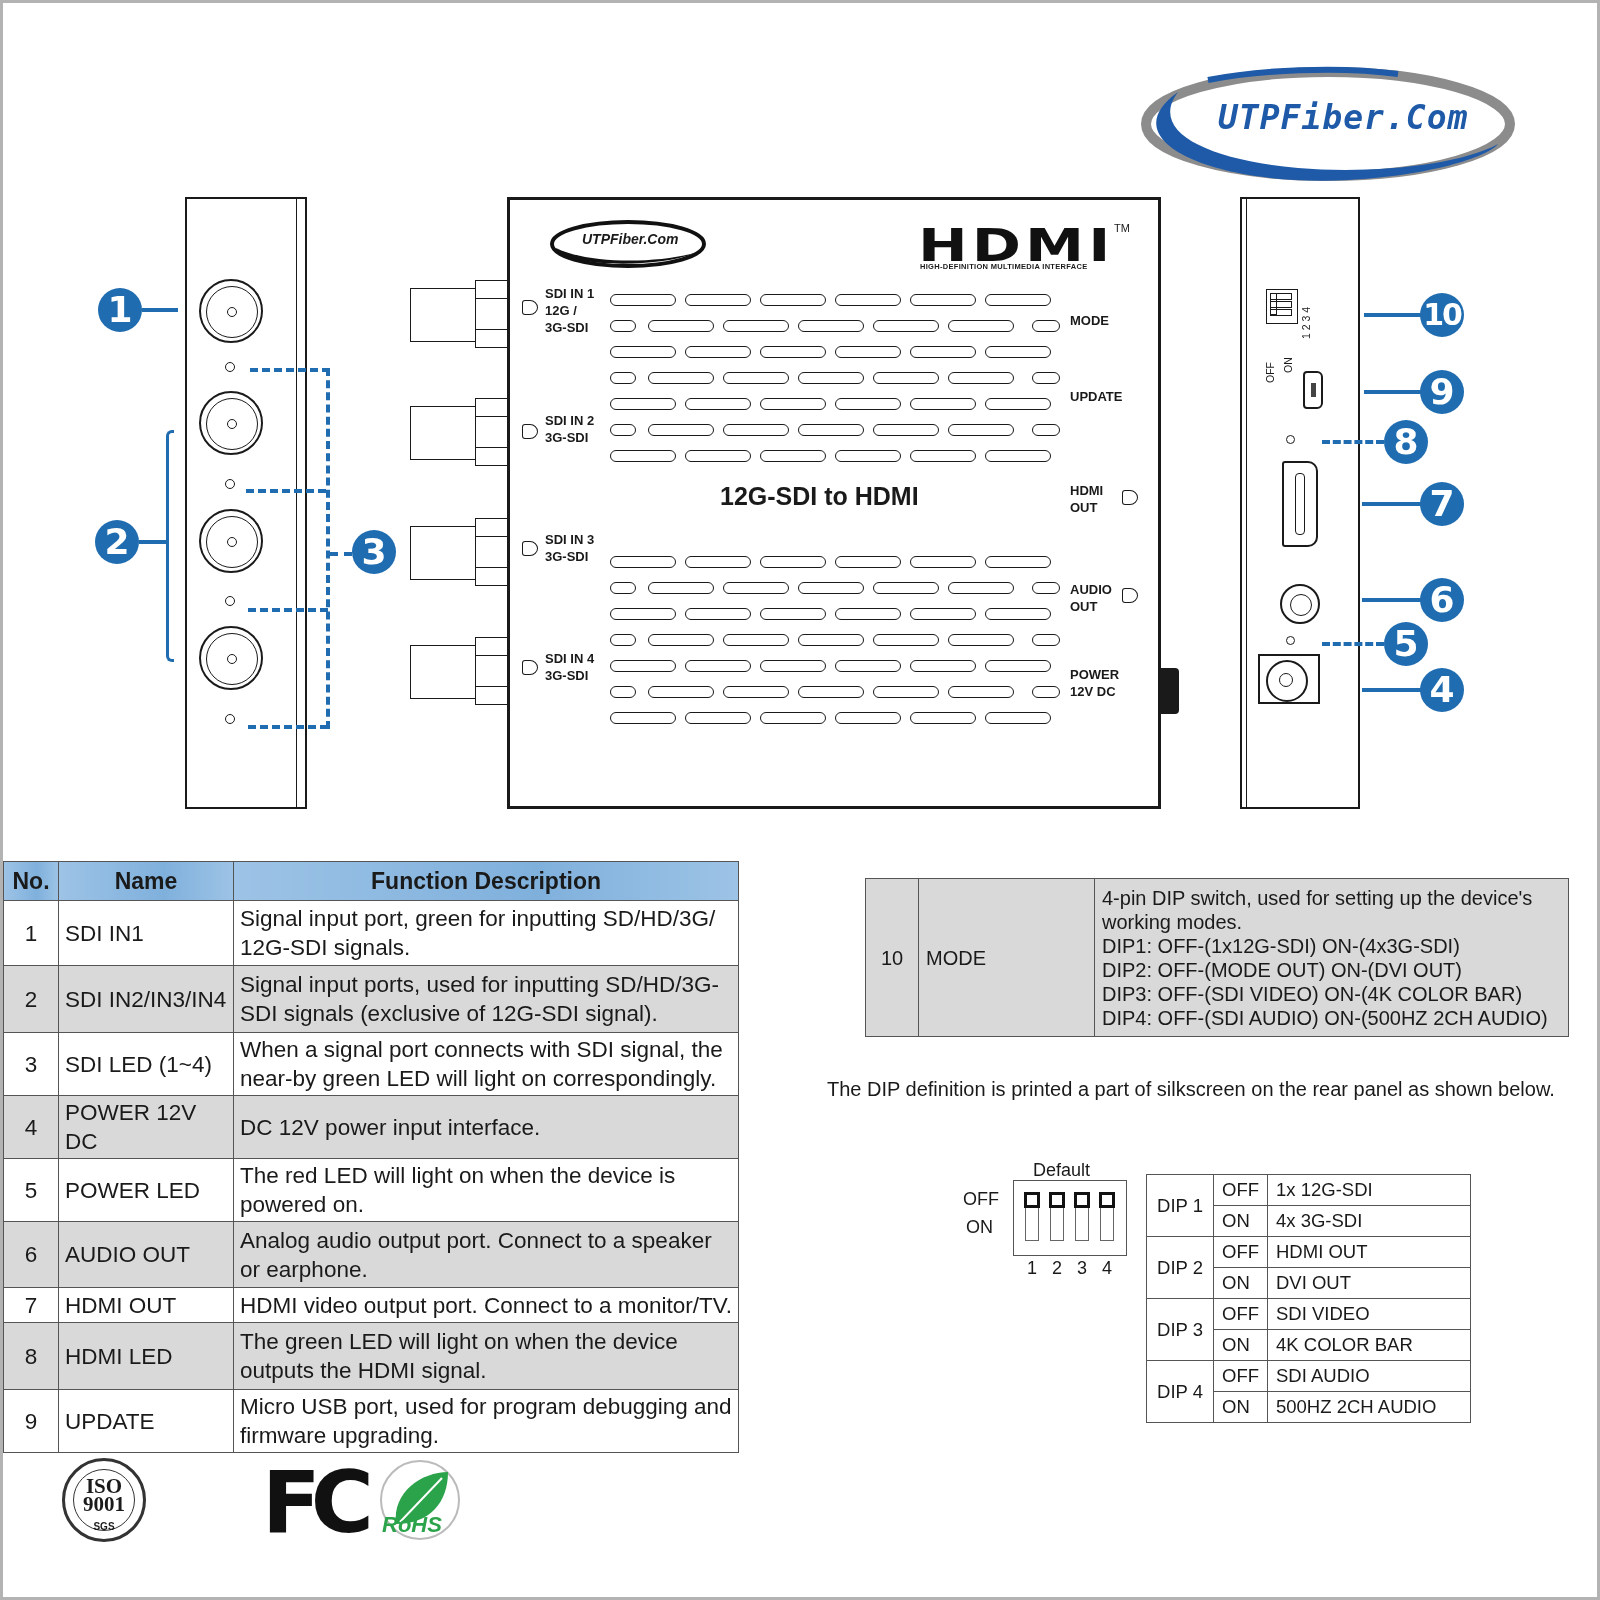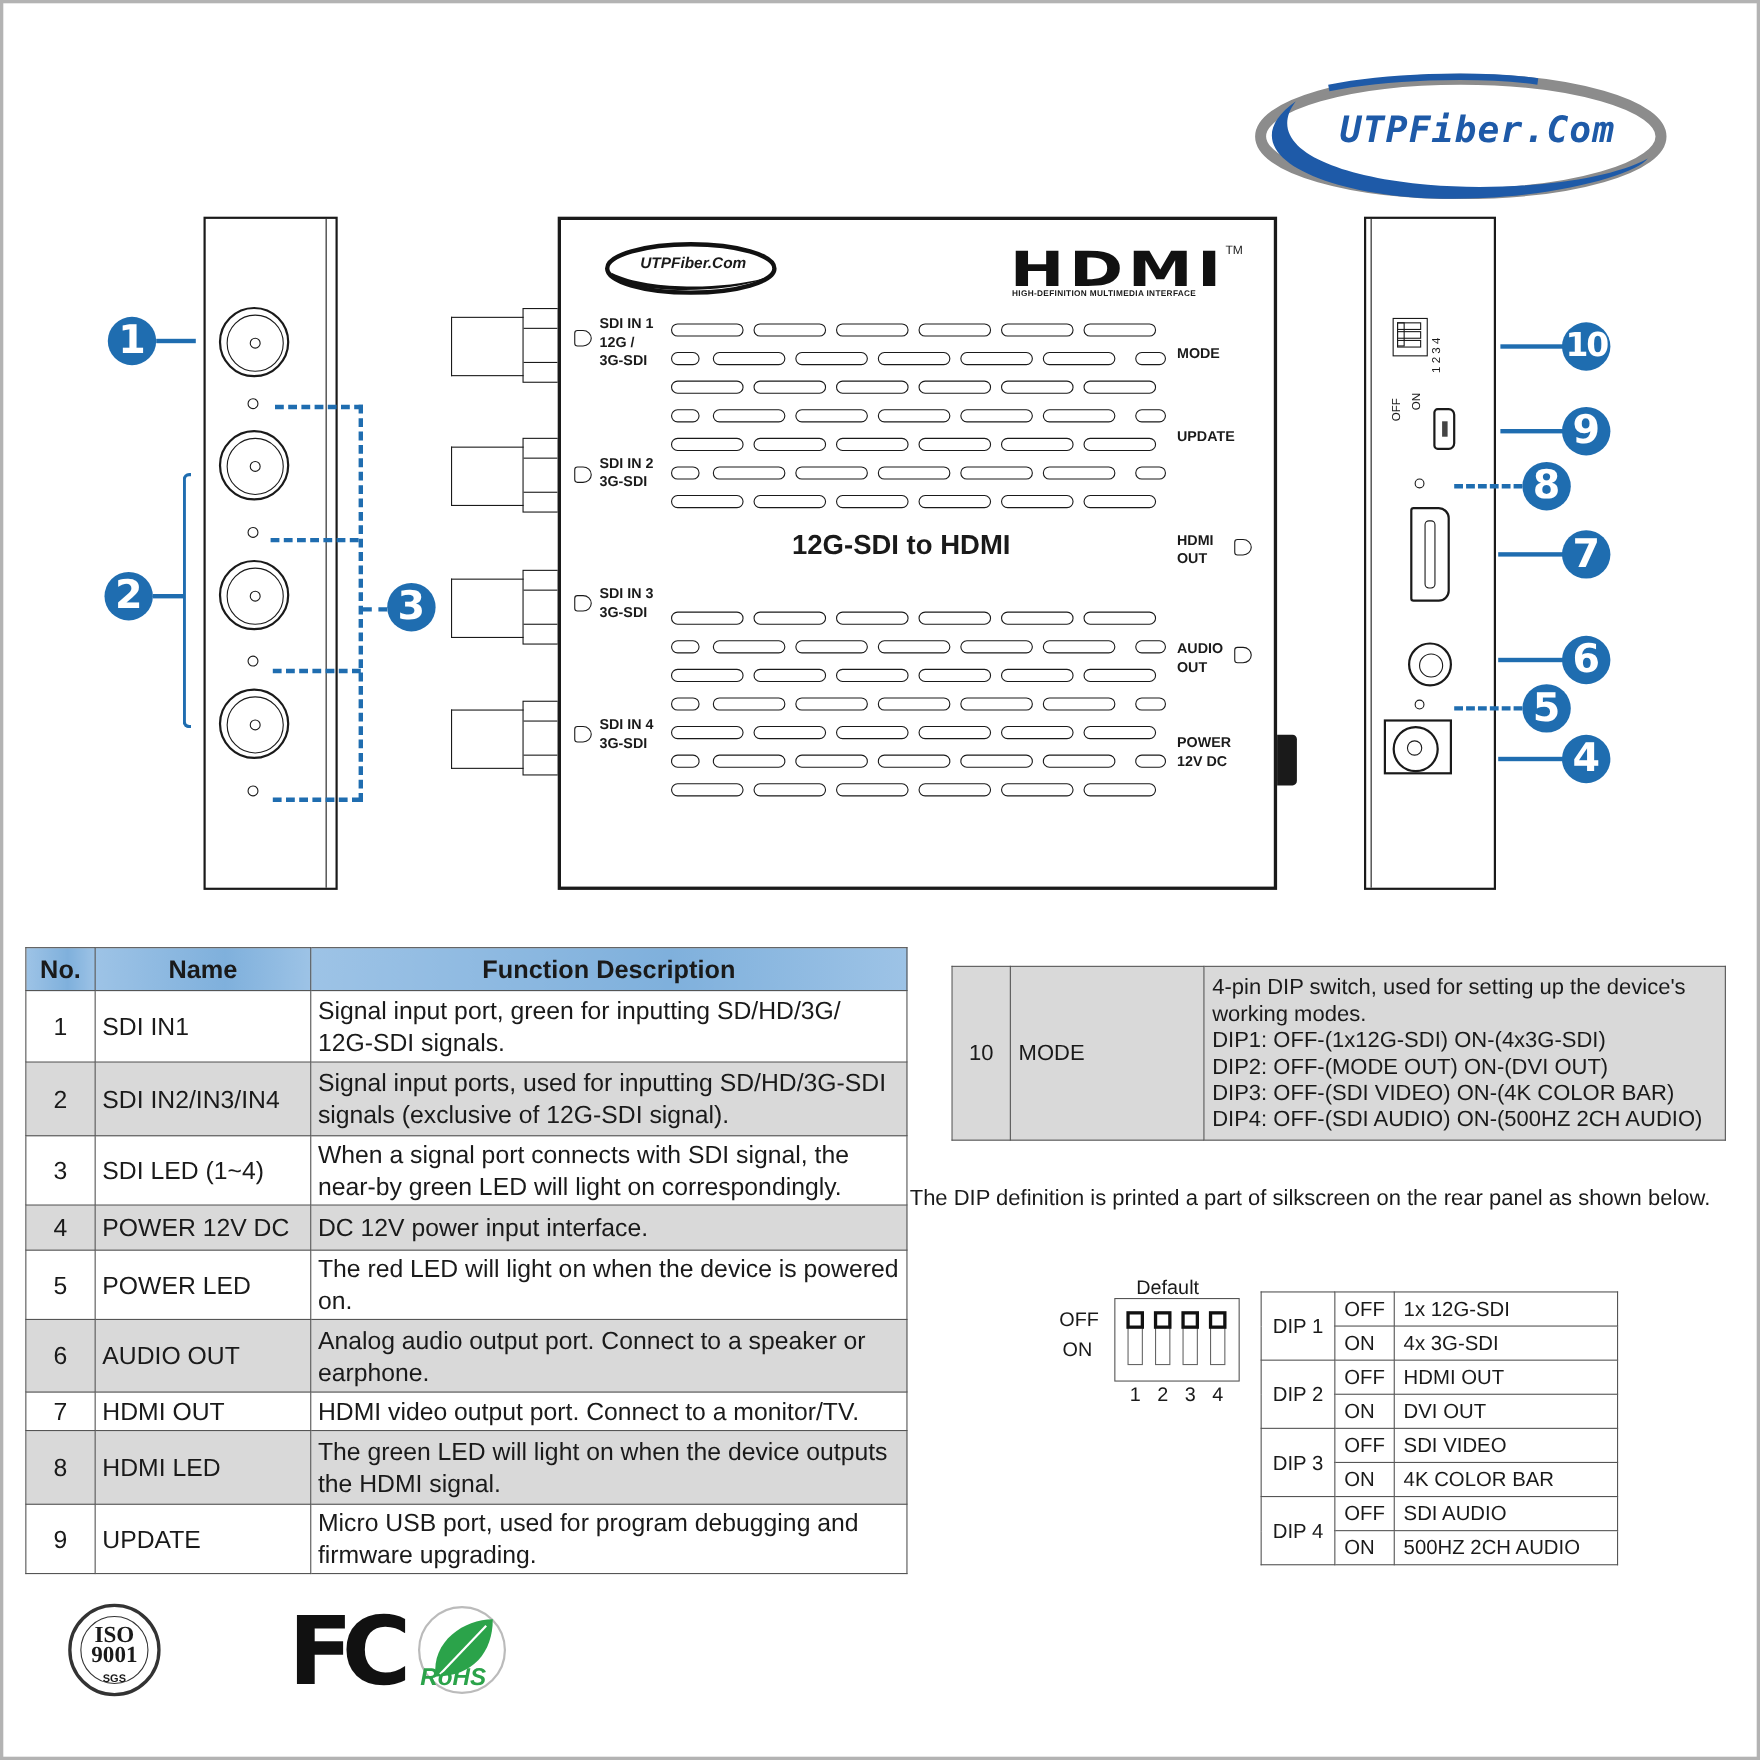--- a/index.html
+++ b/index.html
@@ -68,21 +68,21 @@
   .hdmi-port { position: absolute; left: 40px; top: 262px; width: 36px; height: 86px; border: 2.5px solid #1a1a1a; border-radius: 3px 10px 10px 3px; }
   .hdmi-port::after { content: ""; position: absolute; left: 11px; top: 10px; width: 8px; height: 60px; border: 1.5px solid #1a1a1a; border-radius: 4px; }
   .audio-jack { position: absolute; left: 38px; top: 385px; width: 40px; height: 40px; border: 2px solid #1a1a1a; border-radius: 50%; }
   .audio-jack::after { content: ""; position: absolute; left: 8px; top: 8px; width: 20px; height: 20px; border: 1.5px solid #1a1a1a; border-radius: 50%; }
   .dc-jack { position: absolute; left: 16px; top: 455px; width: 62px; height: 50px; border: 2px solid #1a1a1a; }
   .dc-jack::before { content: ""; position: absolute; left: 6px; top: 4px; width: 38px; height: 38px; border: 2px solid #1a1a1a; border-radius: 50%; }
   .dc-jack::after { content: ""; position: absolute; left: 19px; top: 17px; width: 12px; height: 12px; border: 1.5px solid #1a1a1a; border-radius: 50%; }
 
   
   table { border-collapse: collapse; }
-  .main-table { position: absolute; left: 23px; top: 861px; width: 802px; font-size: 22.5px; }
+  .main-table { position: absolute; left: 3px; top: 861px; width: 736px; font-size: 22.5px; }
   .main-table th { height: 39px; background: linear-gradient(90deg, #9dc3e6 0%, #7fb0dc 60%, #9dc3e6 100%); font-size: 23px; font-weight: bold; border: 1.5px solid #555; }
   .main-table td { border: 1.5px solid #555; padding: 2px 6px; line-height: 29px; vertical-align: middle; }
   .main-table tr.shaded td { background: #d9d9d9; }
   .main-table td.no { text-align: center; width: 63px; }
   .main-table td.name { width: 196px; }
 
   .mode-table { position: absolute; left: 865px; top: 878px; width: 704px; font-size: 20px; }
   .mode-table td { border: 1.5px solid #555; background: #d9d9d9; padding: 3px 7px; line-height: 24px; vertical-align: middle; }
 
   .note { position: absolute; left: 827px; top: 1075px; font-size: 20px; line-height: 28px; }

